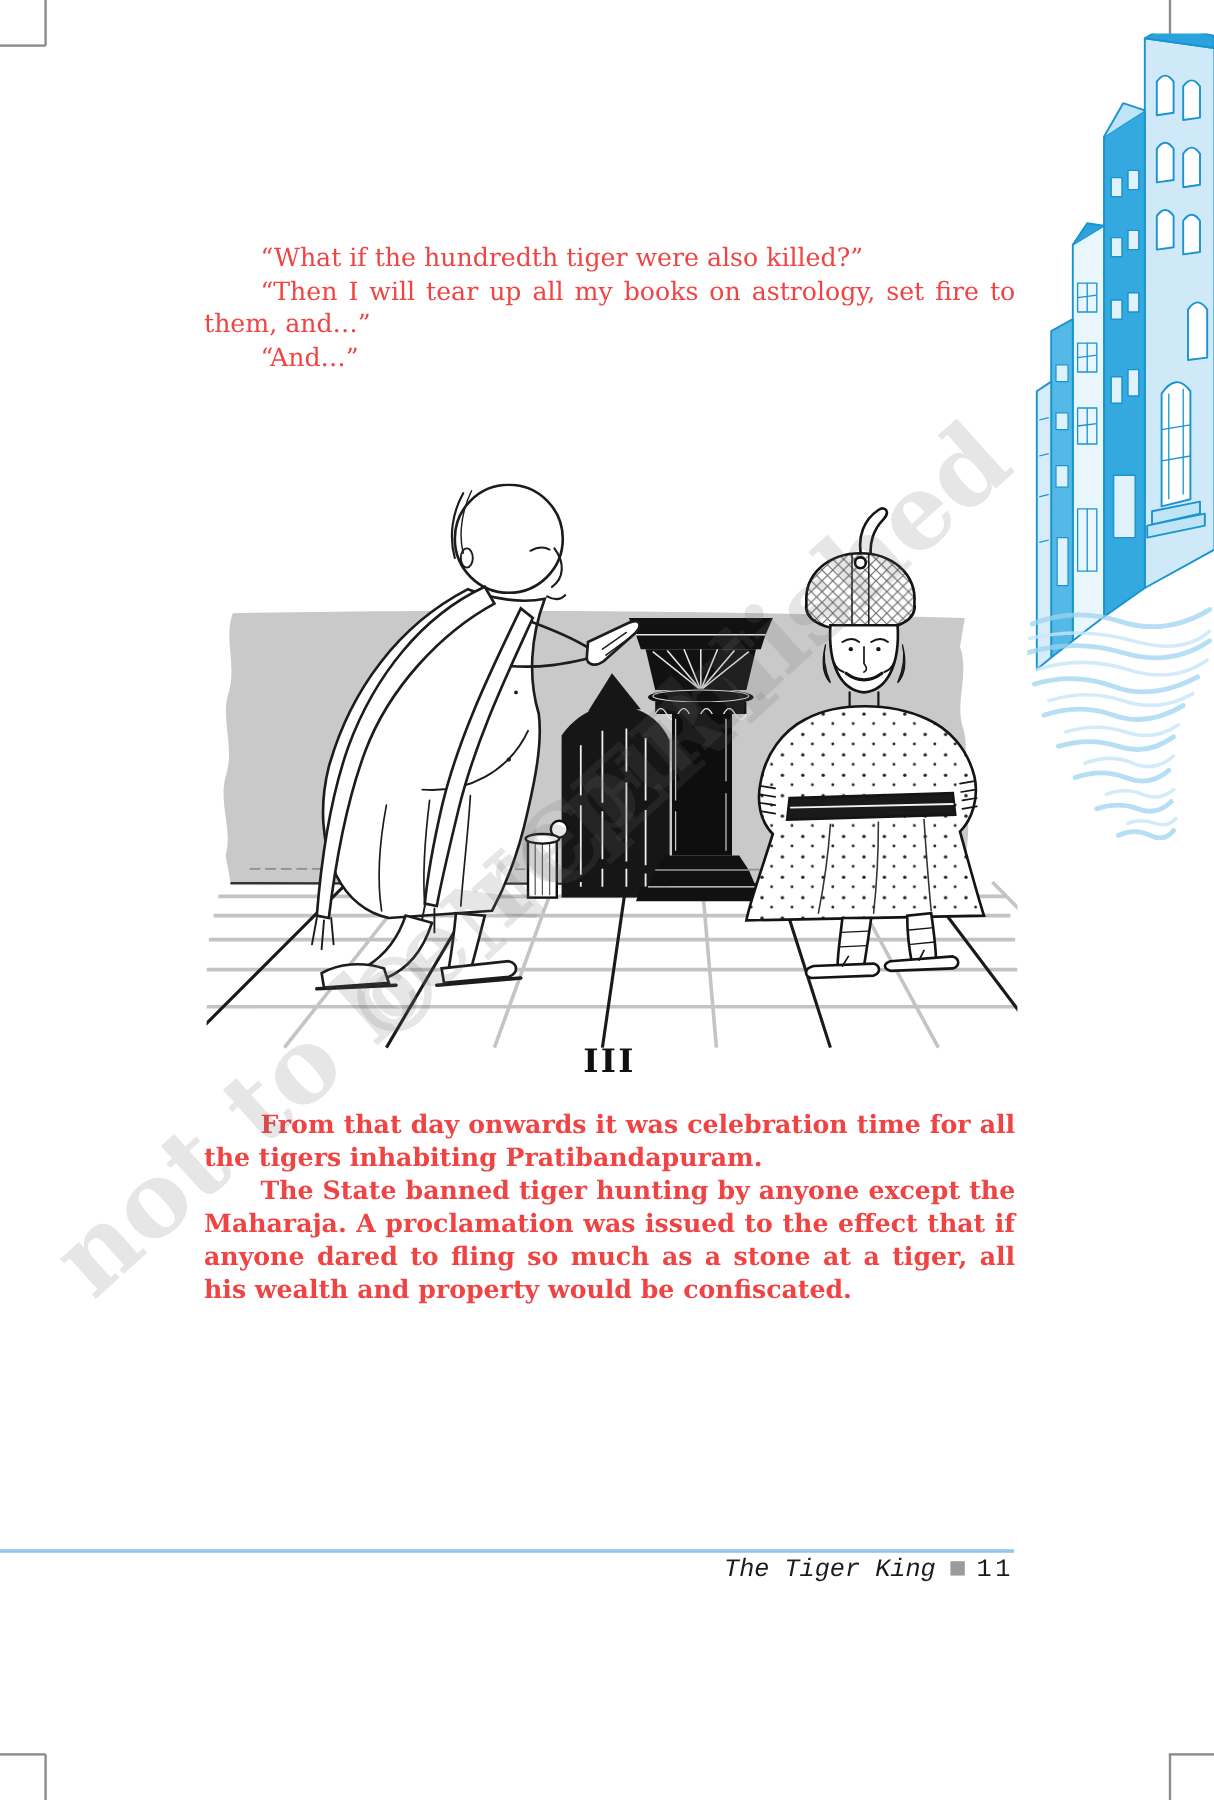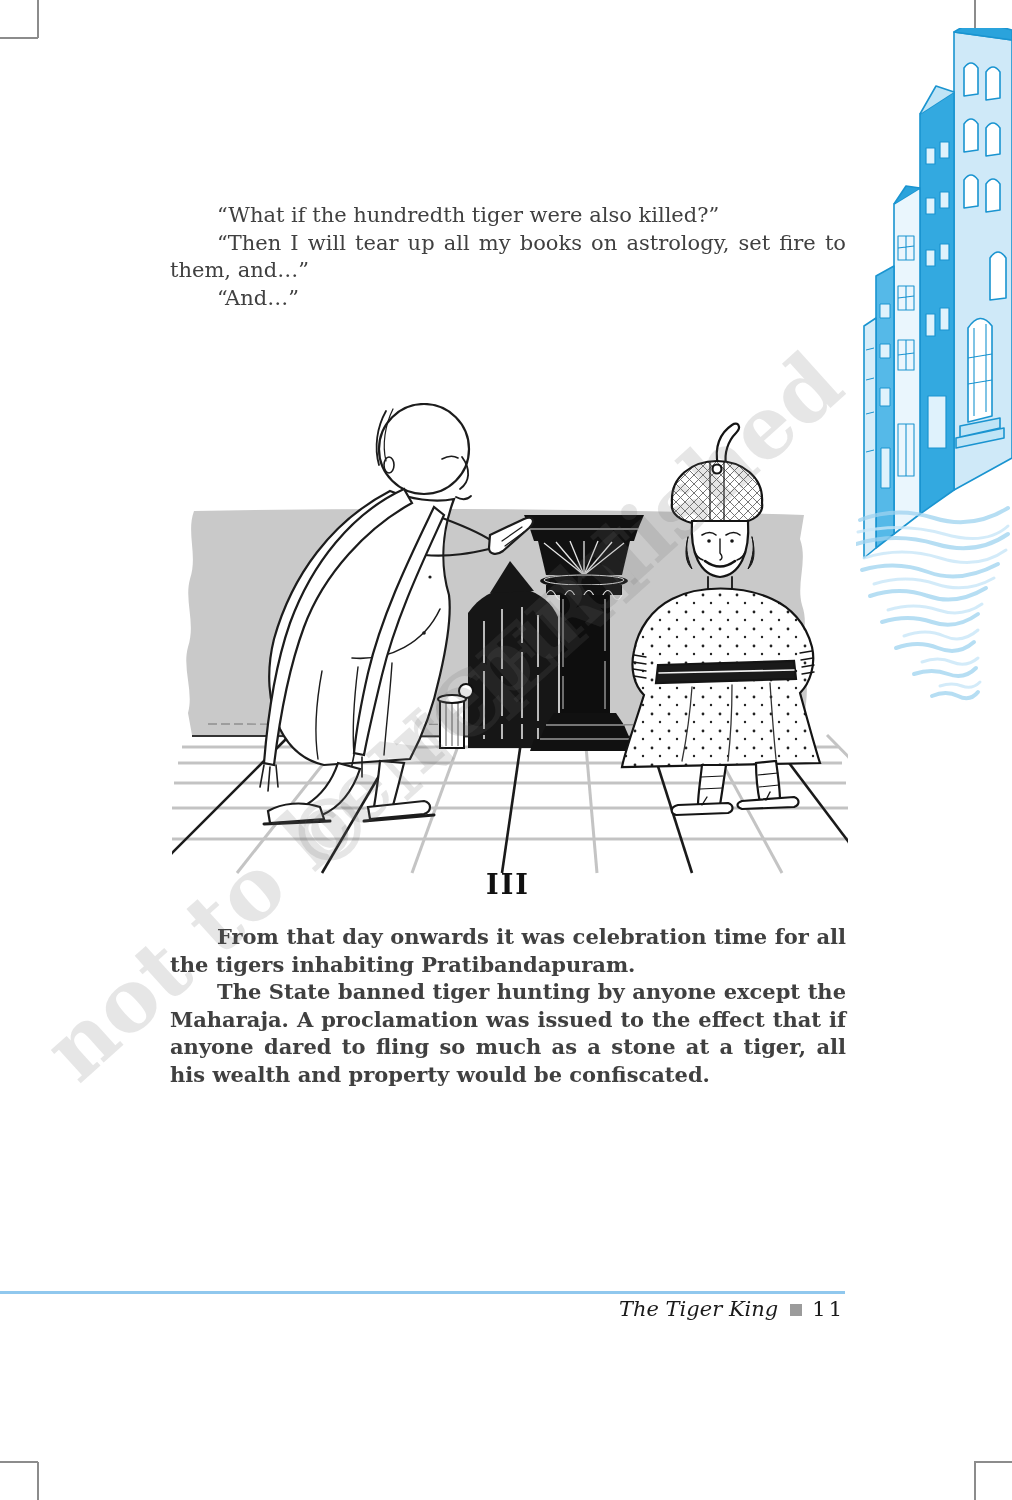--- a/index.html
+++ b/index.html
@@ -2,38 +2,38 @@
 <html><head>
 <meta charset="utf-8">
 <style>
   html,body{margin:0;padding:0;background:#ffffff;}
   .page{position:relative;width:1012px;height:1500px;background:#fff;overflow:hidden;
         font-family:"DejaVu Serif","Liberation Serif",serif;color:#161616;}
   
   .cm{position:absolute;background:#8c8c8c;}
   
   .textcol{position:absolute;left:170px;width:676px;font-size:21px;line-height:27.6px;
-           text-align:justify;color:#404040;}
+           text-align:justify;color:#ef4444;}
   .textcol p{margin:0;text-indent:47px;}
   .heading3{position:absolute;left:170px;width:676px;text-align:center;
             font-weight:bold;font-size:27px;letter-spacing:2px;color:#111;}
   
   .scene{position:absolute;left:172px;top:403px;width:676px;height:472px;}
   
   .buildings{position:absolute;left:856px;top:28px;width:156px;height:690px;}
   
   .wm{position:absolute;white-space:nowrap;font-weight:bold;
       color:rgba(105,105,105,0.17);z-index:6;pointer-events:none;
       transform:rotate(-42deg);transform-origin:left center;font-size:86px;}
   .wm1{left:298px;top:808px;}
   .wm2{left:58px;top:1012px;}
   
   .rule{position:absolute;left:0;top:1291px;width:845px;height:3px;}
   .footer{position:absolute;left:0;top:1297px;width:845px;text-align:right;
-          font-size:21px;color:#1a1a1a;}
+          font-size:21px;color:#1a1a1a;font-family:Liberation Mono, monospace;}
   .footer .title{font-style:italic;}
   .footer .sq{display:inline-block;width:12px;height:12px;background:#9b9b9b;
               margin:0 10px 0 12px;}
   .footer .pg{letter-spacing:3px;}
   .year{position:absolute;left:0;top:1428px;width:100%;text-align:center;
         font-family:"Liberation Sans",sans-serif;font-weight:bold;font-size:24px;}
 </style>
 </head>
 <body>
 

